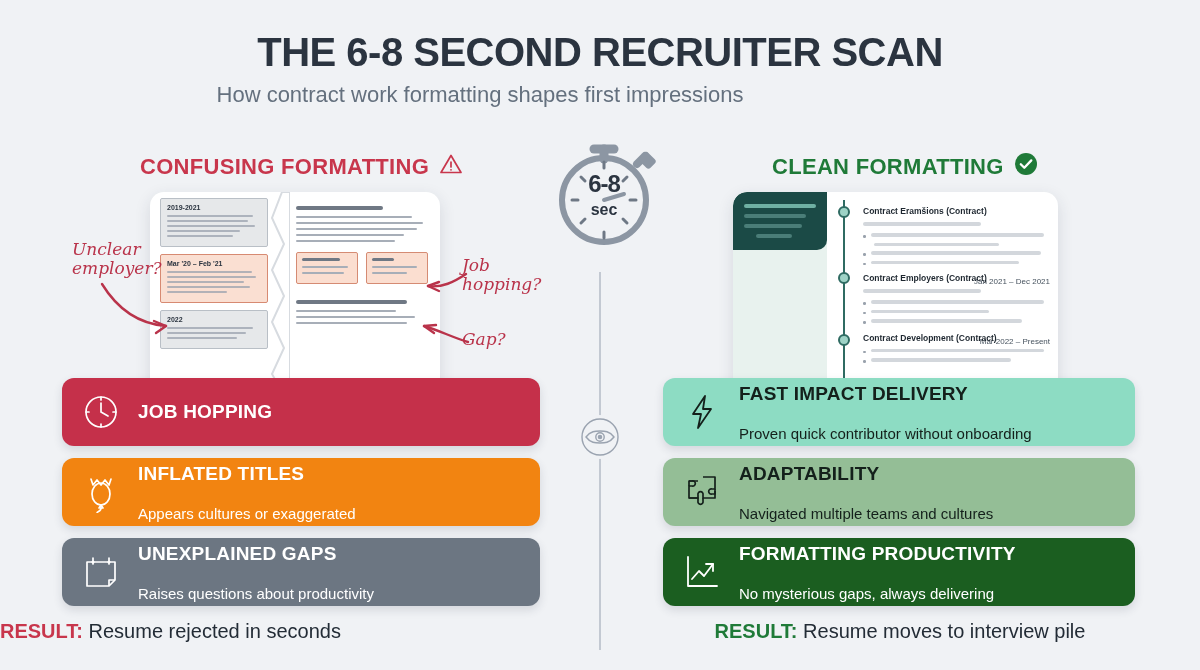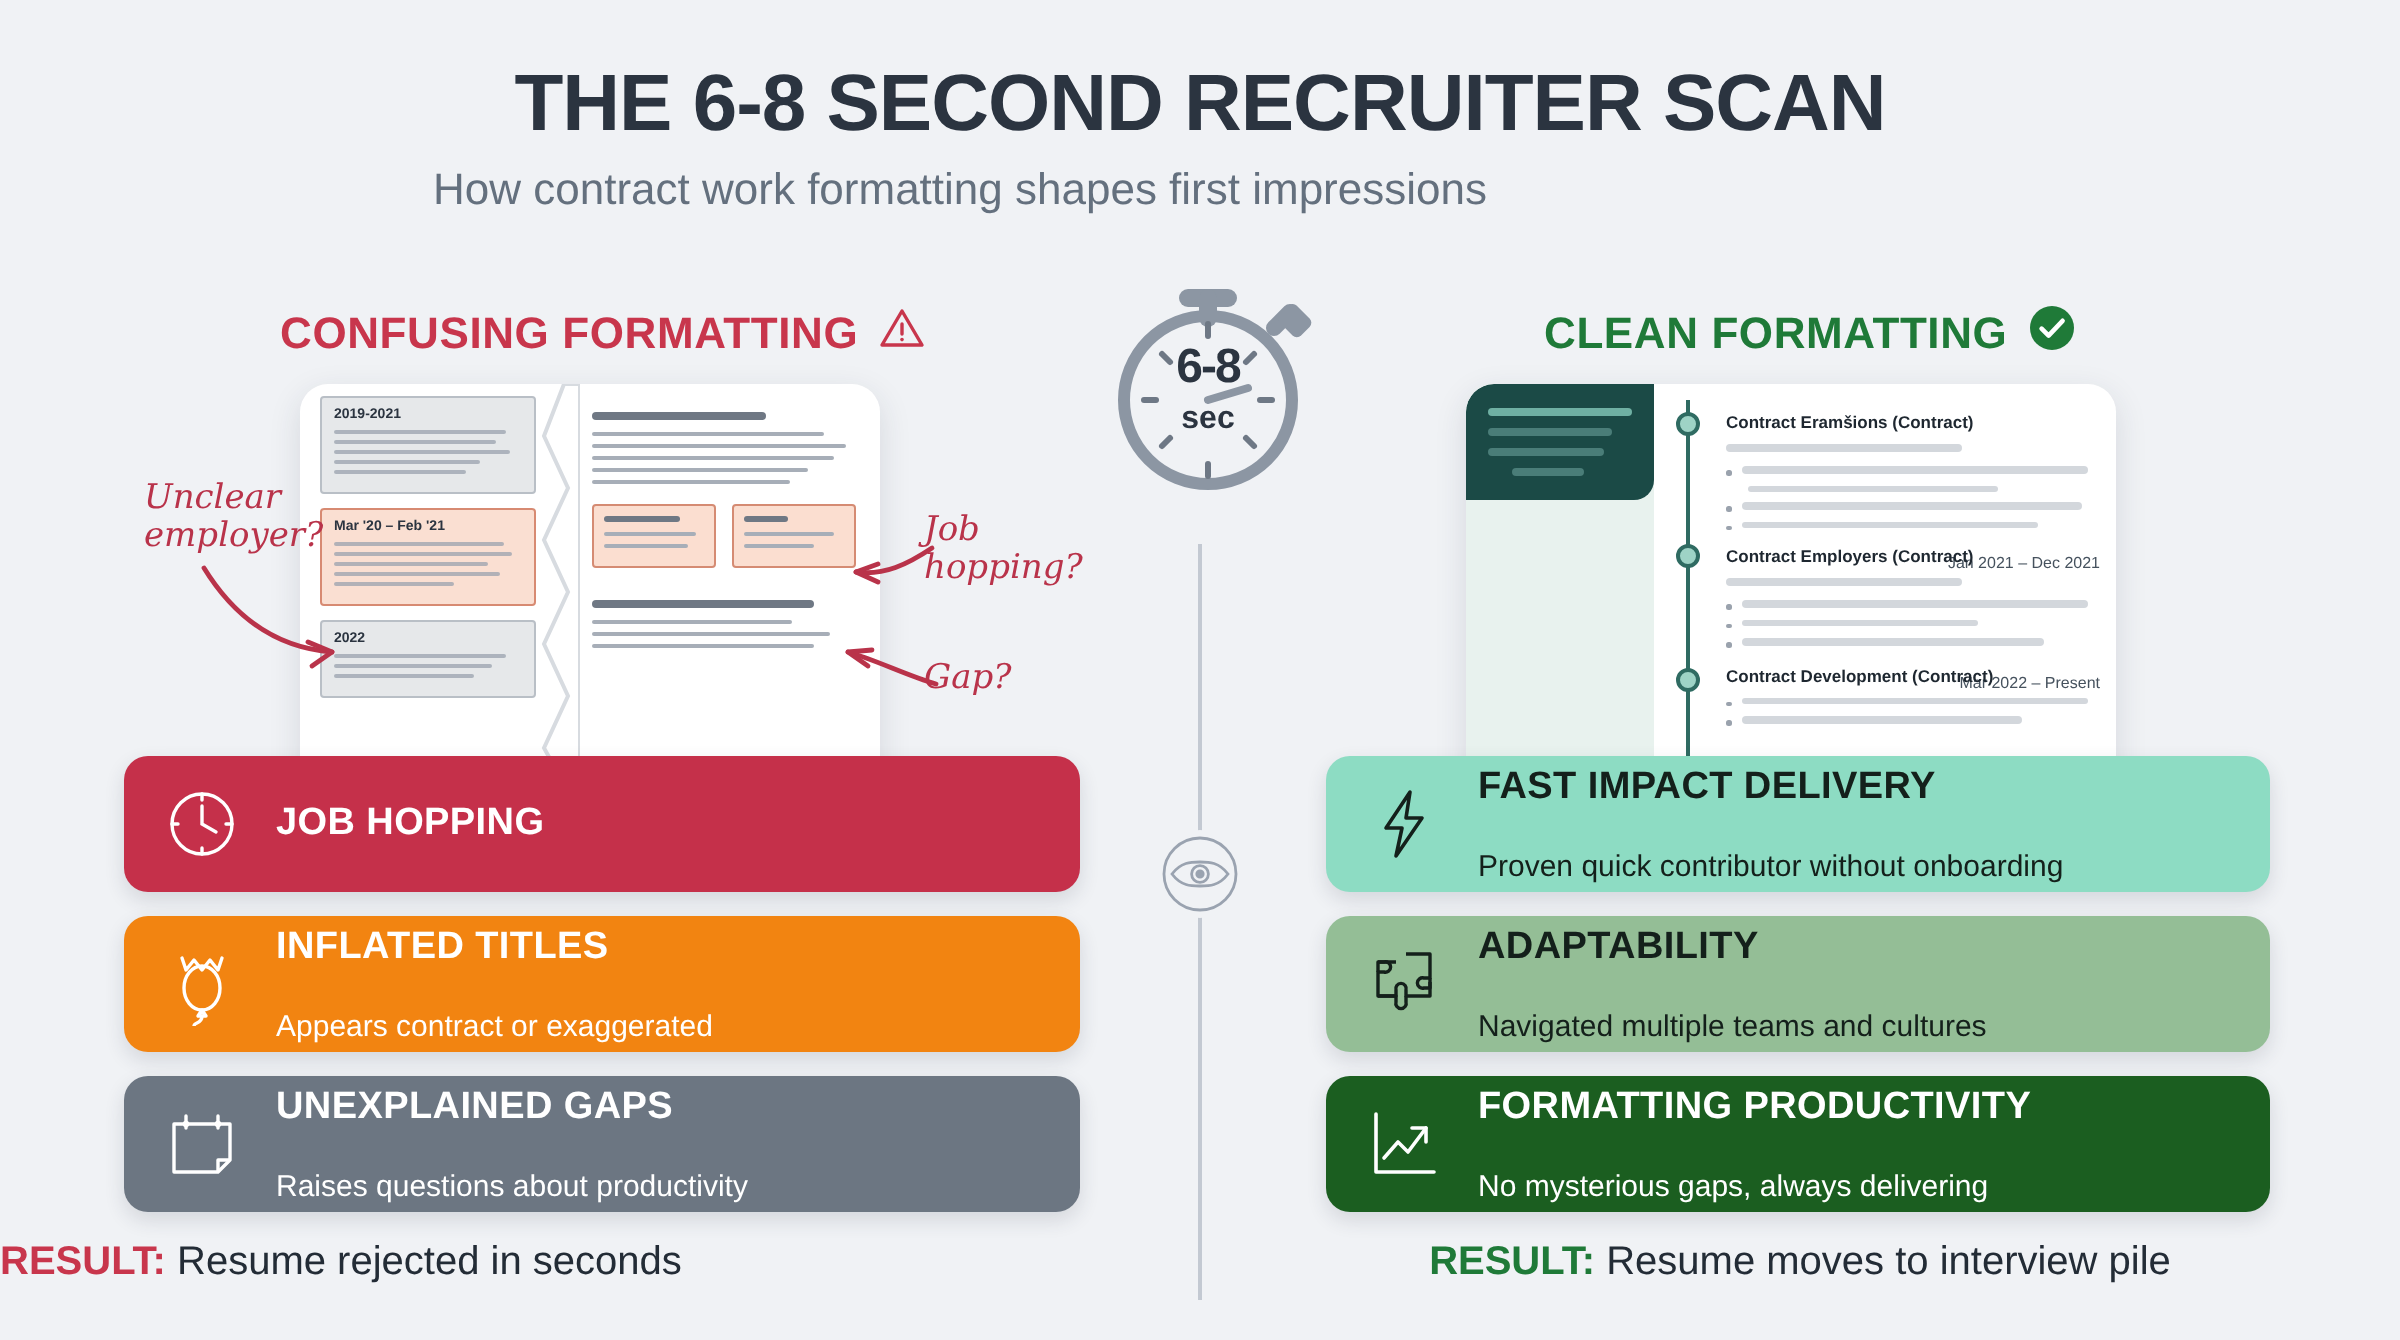--- a/index.html
+++ b/index.html
@@ -375,21 +375,21 @@
     <span class="c-icon">
       <svg width="40" height="42" viewBox="0 0 40 42" fill="none" stroke="#fff" stroke-width="1.7" stroke-linejoin="round">
         <path d="M10 8 L12 14 L16 9 L20 14 L24 9 L28 14 L30 8" stroke-linecap="round"></path>
         <ellipse cx="20" cy="23" rx="9" ry="11"></ellipse>
         <path d="M20 34l-2 3h4l-2-3z"></path>
         <path d="M20 37c0 4 -4 3 -4 5" stroke-linecap="round"></path>
       </svg>
     </span>
     <span class="c-text">
       <span class="c-title">INFLATED TITLES</span>
-      <span class="c-desc">Appears contract or exaggerated</span>
+      <span class="c-desc">Appears cultures or exaggerated</span>
     </span>
   </div>
 
   <div class="card l row2" style="background:#6c7682; color:#fff">
     <span class="c-icon">
       <svg width="40" height="40" viewBox="0 0 40 40" fill="none" stroke="#fff" stroke-width="1.7" stroke-linejoin="round">
         <path d="M6 10h28v18l-6 6H6z"></path>
         <path d="M34 28h-6v6"></path>
         <path d="M12 6v6M28 6v6" stroke-linecap="round"></path>
         <circle cx="12" cy="10" r="1.6" fill="#fff" stroke="none"></circle>

